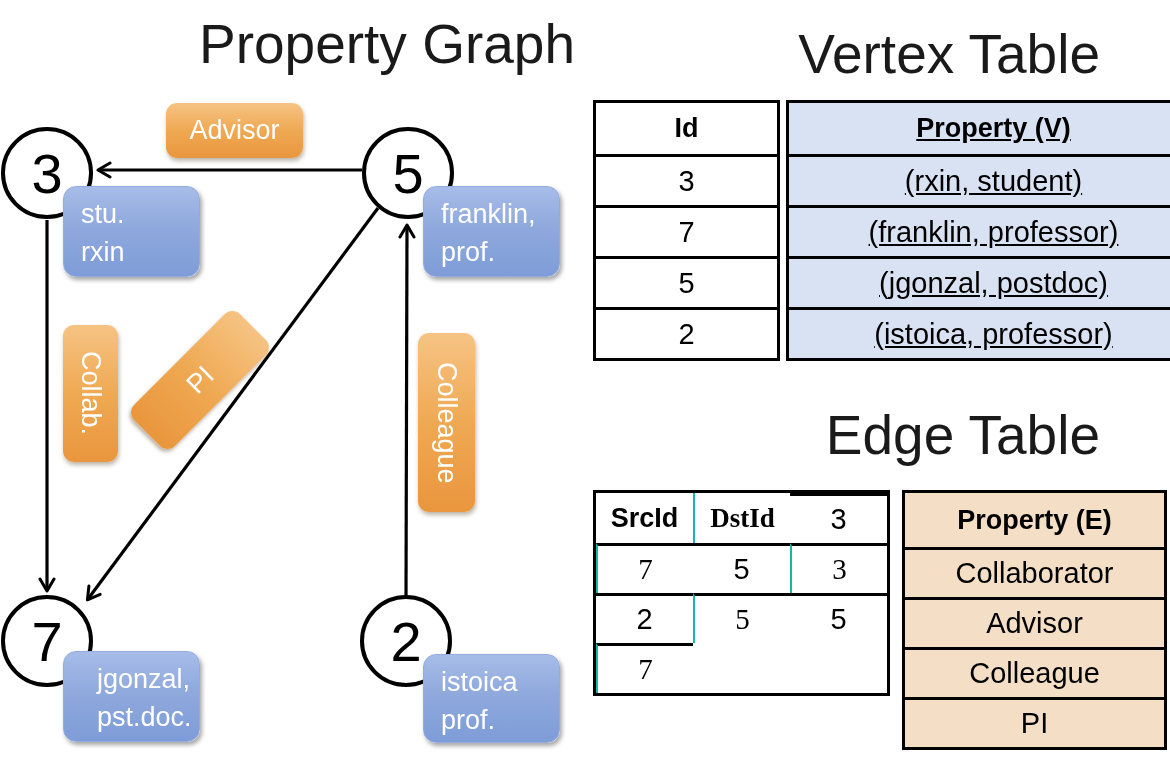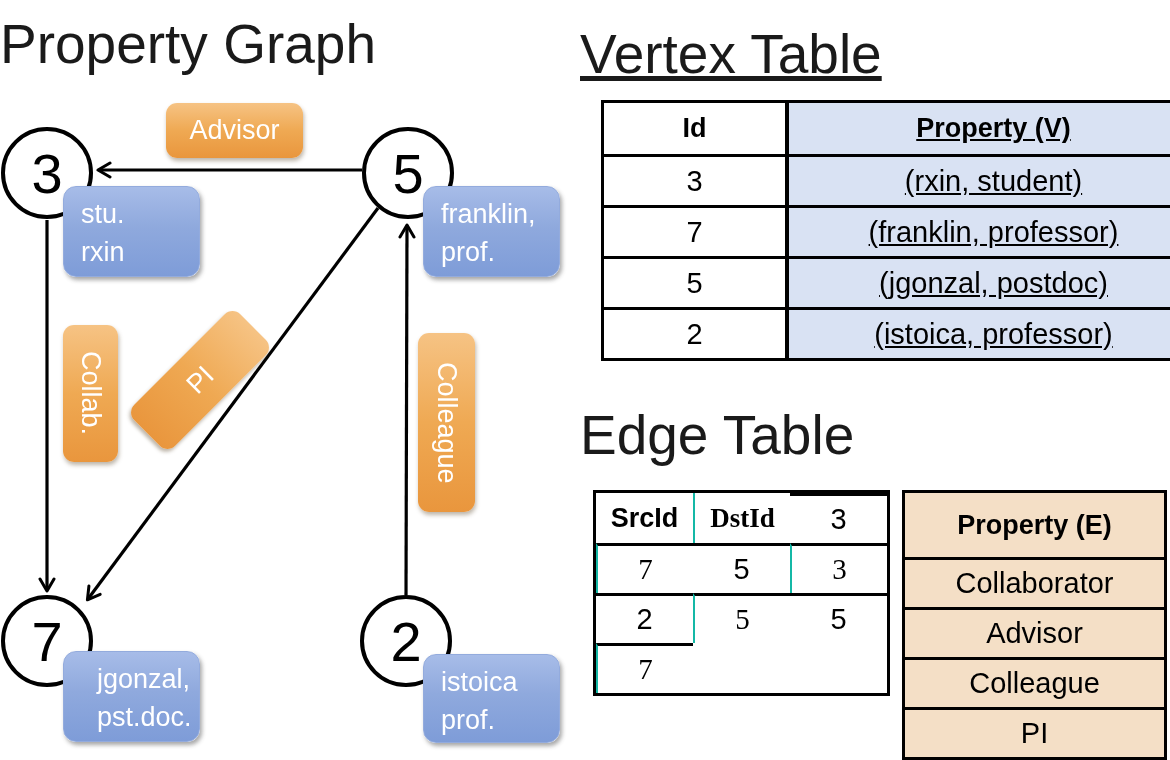--- a/index.html
+++ b/index.html
@@ -1,21 +1,21 @@
 <!DOCTYPE html>
 <html><head>
 <meta charset="utf-8">
 <style>
   html,body{margin:0;padding:0;background:#fff;}
   .stage{
     position:relative;width:1170px;height:760px;background:#ffffff;overflow:hidden;
     font-family:"Liberation Sans","DejaVu Sans",sans-serif;color:#000;
   }
   .title{
-    position:absolute;text-align:left;font-size:55px;font-weight:300;
+    position:absolute;text-align:right;font-size:55px;font-weight:300;
     letter-spacing:0px;color:#1a1a1a;white-space:nowrap;
   }
   
   .edges-svg{position:absolute;left:0;top:0;width:585px;height:760px;}
   .gnode{
     position:absolute;width:92px;height:92px;border:4px solid #000;border-radius:50%;
     background:#fff;display:flex;align-items:center;justify-content:center;
     font-size:56px;font-weight:300;box-sizing:border-box;
   }
   .bluebox{
@@ -102,23 +102,23 @@
   </div>
   <div class="bluebox" style="left:63px;top:651px;height:91px;padding-left:33px;">
     <div>jgonzal,</div>
     <div>pst.doc.</div>
   </div>
   <div class="bluebox" style="left:423px;top:654px;height:89px;">
     <div>istoica</div>
     <div>prof.</div>
   </div>
 
-  <div class="title" style="left:580px;top:22px;width:520px;text-decoration:underline;">Vertex Table</div>
+  <div class="title" style="left:580px;top:22px;width:520px;">Vertex Table</div>
 
-  <div class="tbl" style="left:593px;top:100px;width:187px;margin-left:8px;">
+  <div class="tbl" style="left:593px;top:100px;width:187px;">
     <div class="cellrow" style="grid-template-columns:1fr;">
       <div class="cell hdr" style="height:51px;">Id</div>
       <div class="cell rline" style="height:51px;">3</div>
       <div class="cell rline" style="height:51px;">7</div>
       <div class="cell rline" style="height:51px;">5</div>
       <div class="cell rline" style="height:51px;">2</div>
     </div>
   </div>
 
   <div class="tbl bg-vblue" style="left:786px;top:100px;width:415px;text-decoration:underline;">
@@ -143,21 +143,21 @@
       <div class="cell rline cleft" style="height:50px;">3</div>
       <div class="cell rline" style="height:50px;">2</div>
       <div class="cell rline cleft" style="height:50px;">5</div>
       <div class="cell rline" style="height:50px;">5</div>
       <div class="cell rline cleft" style="height:50px;">7</div>
     </div>
   </div>
 
   <div class="tbl bg-etan" style="left:902px;top:490px;width:265px;">
     <div class="cellrow" style="grid-template-columns:1fr;">
-      <div class="cell hdr" style="height:64px;">Property (E)</div>
+      <div class="cell hdr" style="height:54px;">Property (E)</div>
       <div class="cell rline" style="height:50px;">Collaborator</div>
       <div class="cell rline" style="height:50px;">Advisor</div>
       <div class="cell rline" style="height:50px;">Colleague</div>
       <div class="cell rline" style="height:50px;">PI</div>
     </div>
   </div>
 
 </div>
 
 </body></html>

